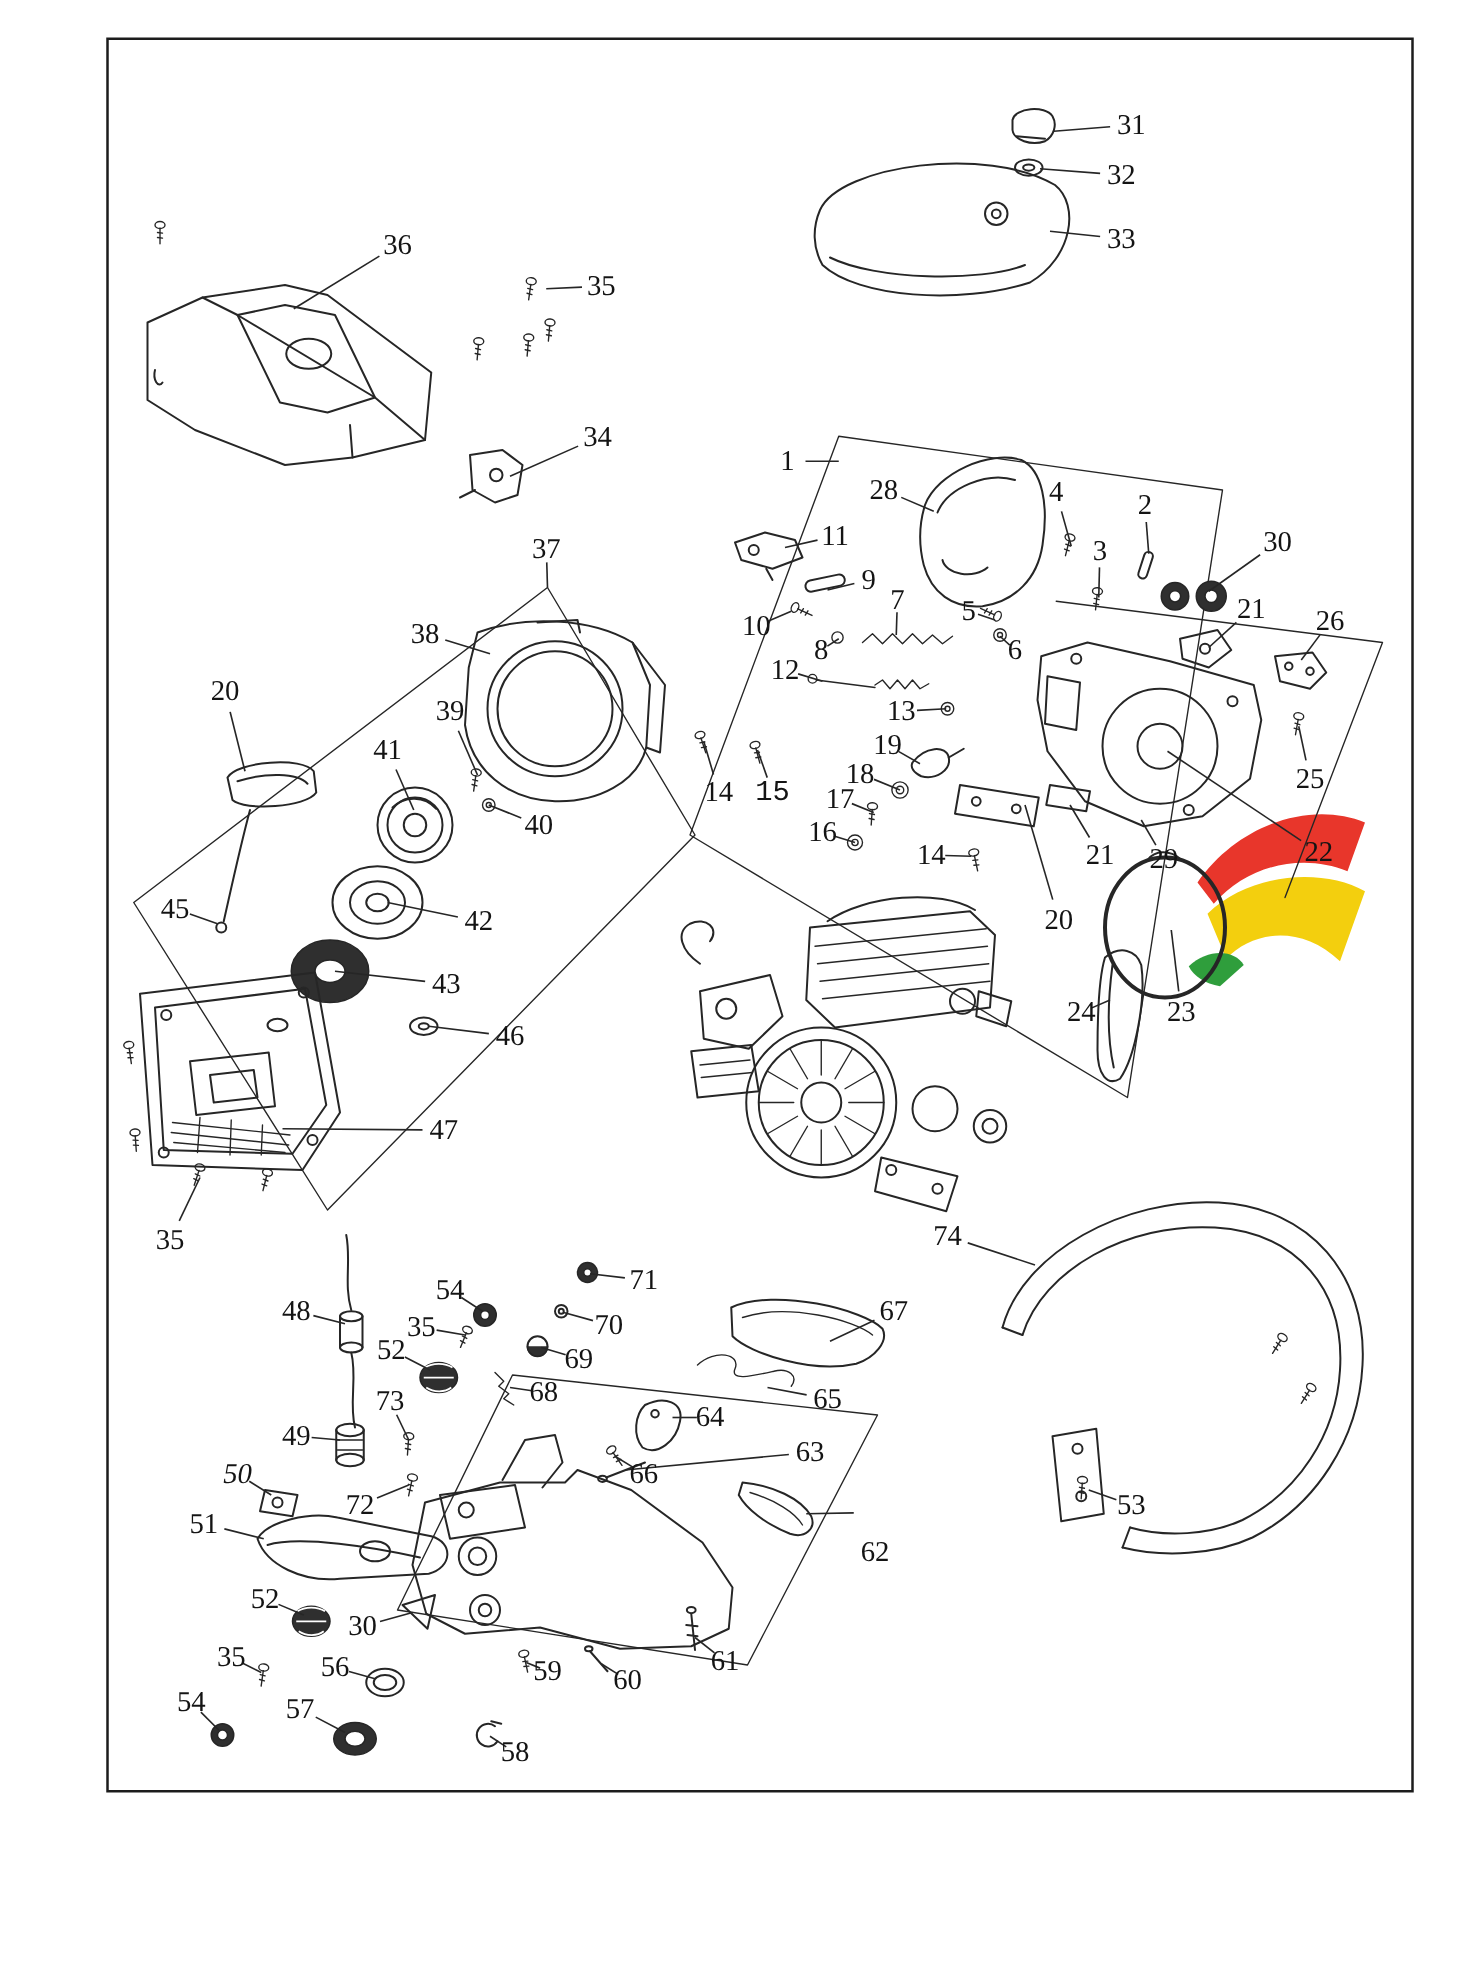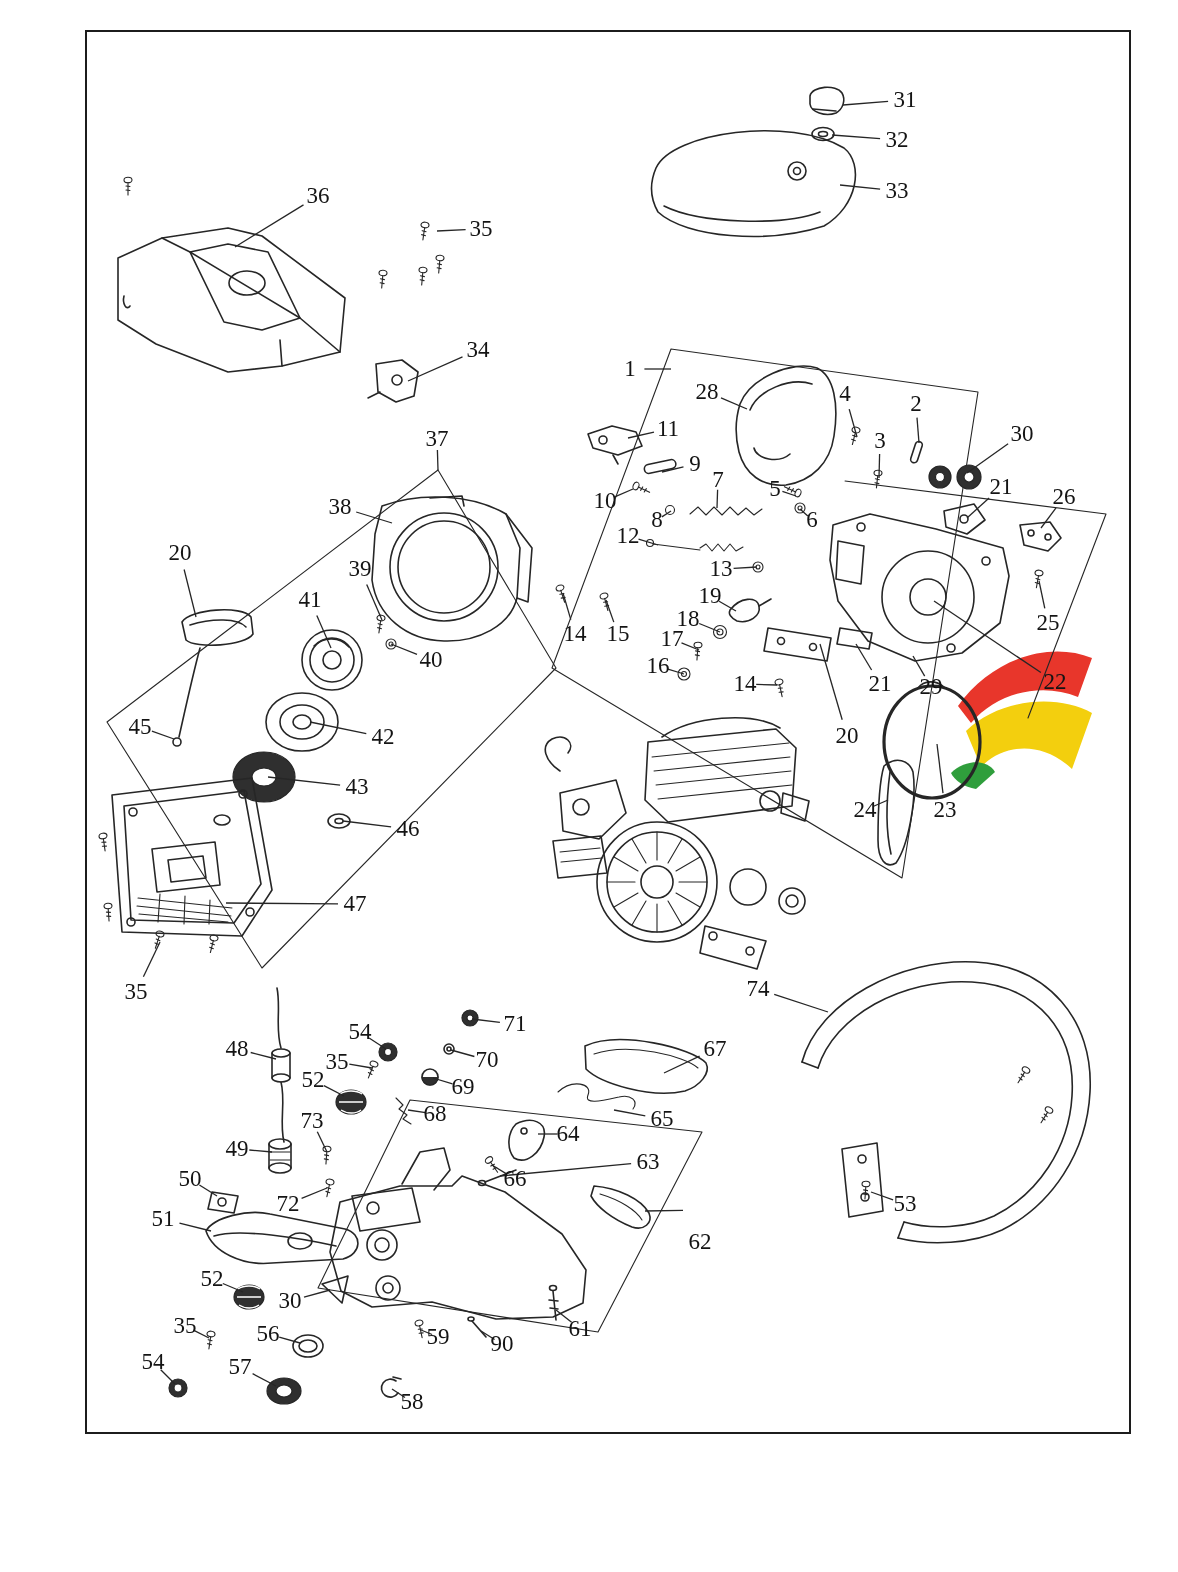--- a/index.html
+++ b/index.html
@@ -491,21 +491,21 @@
       <span class="part-label" style="left: 812px; top: 520px;">6</span>
       <span class="part-label" style="left: 180px; top: 553px;">20</span>
       <span class="part-label" style="left: 628px; top: 536px;">12</span>
       <span class="part-label" style="left: 360px; top: 569px;">39</span>
       <span class="part-label" style="left: 721px; top: 569px;">13</span>
       <span class="part-label" style="left: 310px; top: 600px;">41</span>
       <span class="part-label" style="left: 710px; top: 596px;">19</span>
       <span class="part-label" style="left: 1048px; top: 623px;">25</span>
       <span class="part-label" style="left: 688px; top: 619px;">18</span>
       <span class="part-label" style="left: 575px; top: 634px;">14</span>
-      <span class="part-label" style="left: 618px; top: 634px;">15</span>
+      <span class="part-label" style="left: 618px; top: 634px; font-family: Liberation Mono, monospace;">15</span>
       <span class="part-label" style="left: 431px; top: 660px;">40</span>
       <span class="part-label" style="left: 672px; top: 639px;">17</span>
       <span class="part-label" style="left: 658px; top: 666px;">16</span>
       <span class="part-label" style="left: 745px; top: 684px;">14</span>
       <span class="part-label" style="left: 880px; top: 684px;">21</span>
       <span class="part-label" style="left: 931px; top: 687px;">29</span>
       <span class="part-label" style="left: 1055px; top: 682px;">22</span>
       <span class="part-label" style="left: 140px; top: 727px;">45</span>
       <span class="part-label" style="left: 383px; top: 737px;">42</span>
       <span class="part-label" style="left: 847px; top: 736px;">20</span>
@@ -524,30 +524,30 @@
       <span class="part-label" style="left: 313px; top: 1080px;">52</span>
       <span class="part-label" style="left: 463px; top: 1087px;">69</span>
       <span class="part-label" style="left: 715px; top: 1049px;">67</span>
       <span class="part-label" style="left: 435px; top: 1114px;">68</span>
       <span class="part-label" style="left: 662px; top: 1119px;">65</span>
       <span class="part-label" style="left: 312px; top: 1121px;">73</span>
       <span class="part-label" style="left: 568px; top: 1134px;">64</span>
       <span class="part-label" style="left: 237px; top: 1149px;">49</span>
       <span class="part-label" style="left: 648px; top: 1162px;">63</span>
       <span class="part-label" style="left: 515px; top: 1179px;">66</span>
-      <span class="part-label" style="left: 190px; top: 1179px;">50</span>
+      <span class="part-label" style="left: 190px; top: 1179px; font-style: italic;">50</span>
       <span class="part-label" style="left: 288px; top: 1204px;">72</span>
       <span class="part-label" style="left: 700px; top: 1210px; margin-top: 32px;">62</span>
       <span class="part-label" style="left: 163px; top: 1219px;">51</span>
       <span class="part-label" style="left: 905px; top: 1204px;">53</span>
       <span class="part-label" style="left: 212px; top: 1279px;">52</span>
       <span class="part-label" style="left: 290px; top: 1301px;">30</span>
       <span class="part-label" style="left: 185px; top: 1326px;">35</span>
       <span class="part-label" style="left: 268px; top: 1334px;">56</span>
       <span class="part-label" style="left: 580px; top: 1329px;">61</span>
       <span class="part-label" style="left: 438px; top: 1337px;">59</span>
-      <span class="part-label" style="left: 502px; top: 1344px;">90</span>
+      <span class="part-label" style="left: 502px; top: 1344px;">60</span>
       <span class="part-label" style="left: 153px; top: 1362px;">54</span>
       <span class="part-label" style="left: 240px; top: 1367px;">57</span>
       <span class="part-label" style="left: 412px; top: 1402px;">58</span>
     </div>
 
 </div>
 
 </body></html>

